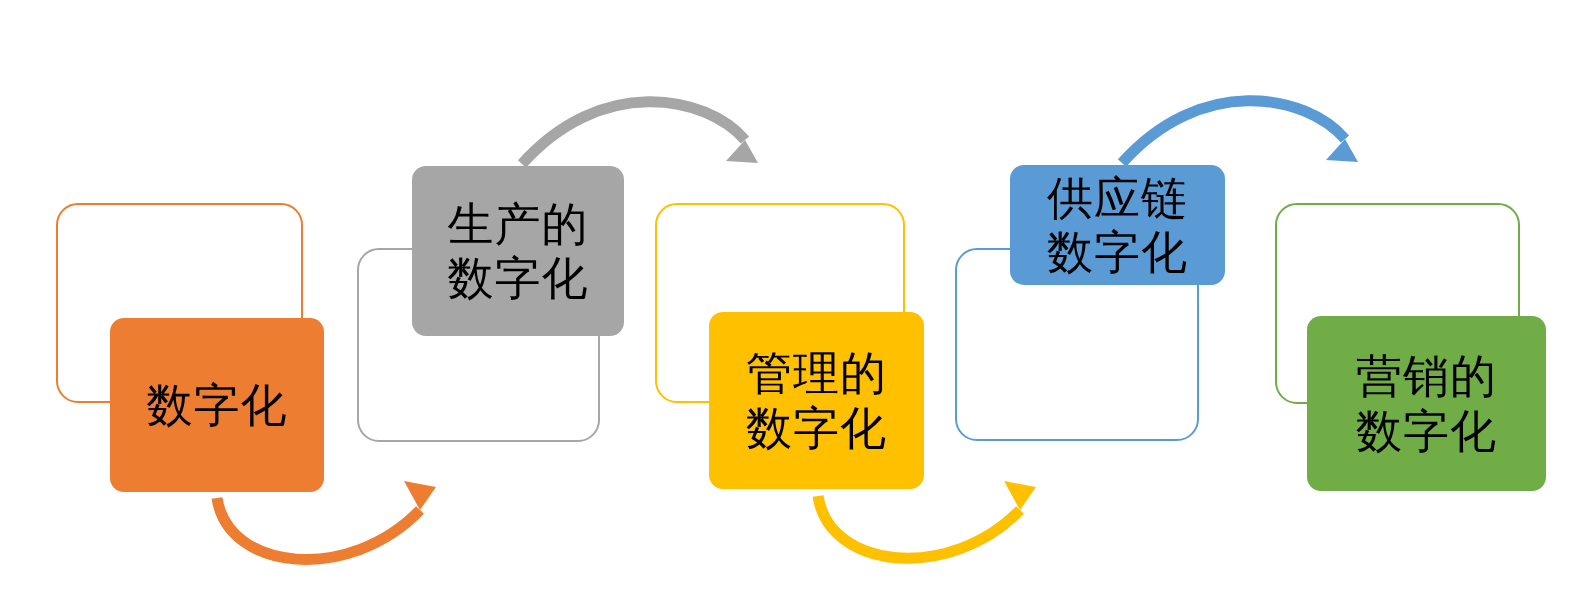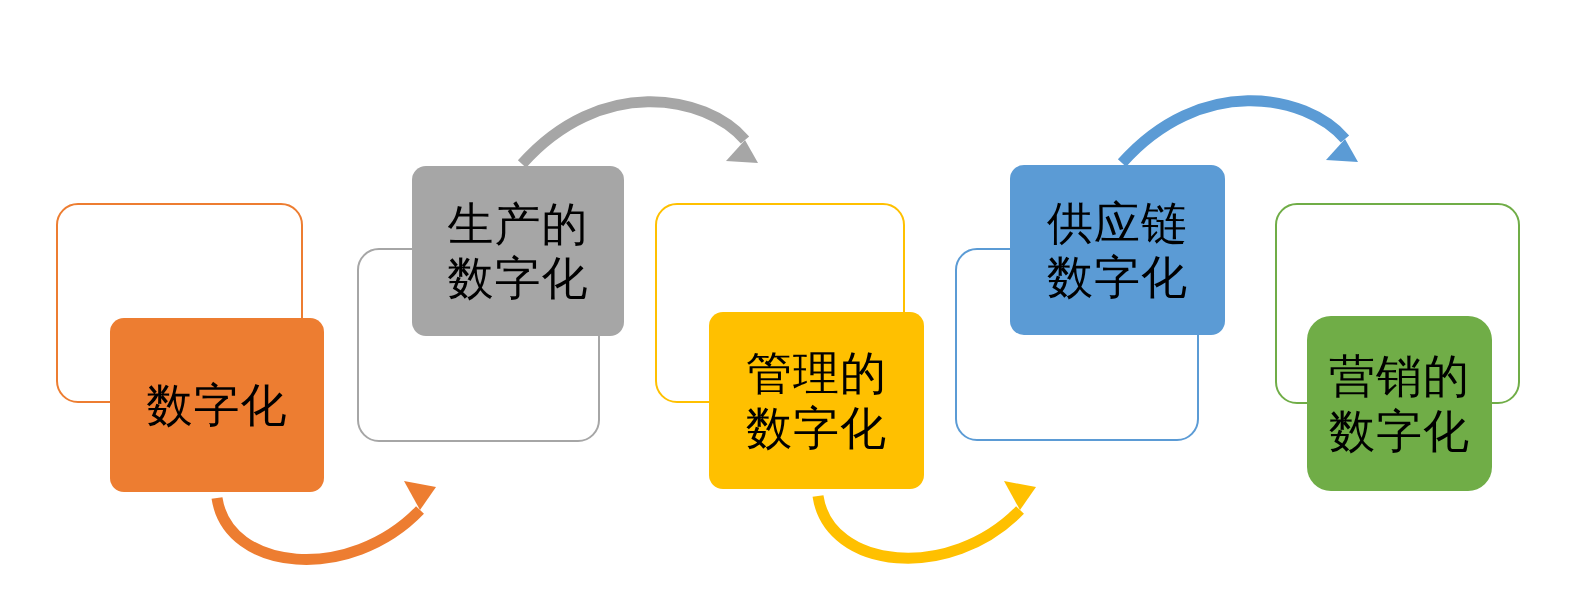--- a/index.html
+++ b/index.html
@@ -83,24 +83,24 @@
     <span class="node-label">数字化</span>
   </div>
 
   <div class="node outline" id="outline-management" style="left: 655px; top: 203px; width: 250px; height: 200px; border-color: rgb(255, 192, 0);"></div>
   <div class="node filled" id="filled-management" style="left: 709px; top: 312px; width: 215px; height: 177px; background: rgb(255, 192, 0);">
     <span class="node-label">管理的</span>
     <span class="node-label">数字化</span>
   </div>
 
   <div class="node outline" id="outline-supplychain" style="left: 955px; top: 248px; width: 244px; height: 193px; border-color: rgb(91, 155, 213);"></div>
-  <div class="node filled" id="filled-supplychain" style="left: 1010px; top: 165px; width: 215px; height: 170px; background: rgb(91, 155, 213);">
+  <div class="node filled" id="filled-supplychain" style="left: 1010px; top: 165px; width: 215px; height: 120px; background: rgb(91, 155, 213);">
     <span class="node-label">供应链</span>
     <span class="node-label">数字化</span>
   </div>
 
   <div class="node outline" id="outline-marketing" style="left: 1275px; top: 203px; width: 245px; height: 201px; border-color: rgb(112, 173, 71);"></div>
-  <div class="node filled" id="filled-marketing" style="left: 1307px; top: 316px; width: 185px; height: 175px; background: rgb(112, 173, 71); border-radius: 24px;">
+  <div class="node filled" id="filled-marketing" style="left: 1307px; top: 316px; width: 239px; height: 175px; background: rgb(112, 173, 71);">
     <span class="node-label">营销的</span>
     <span class="node-label">数字化</span>
   </div>
 
 </div>
 
 </body></html>

